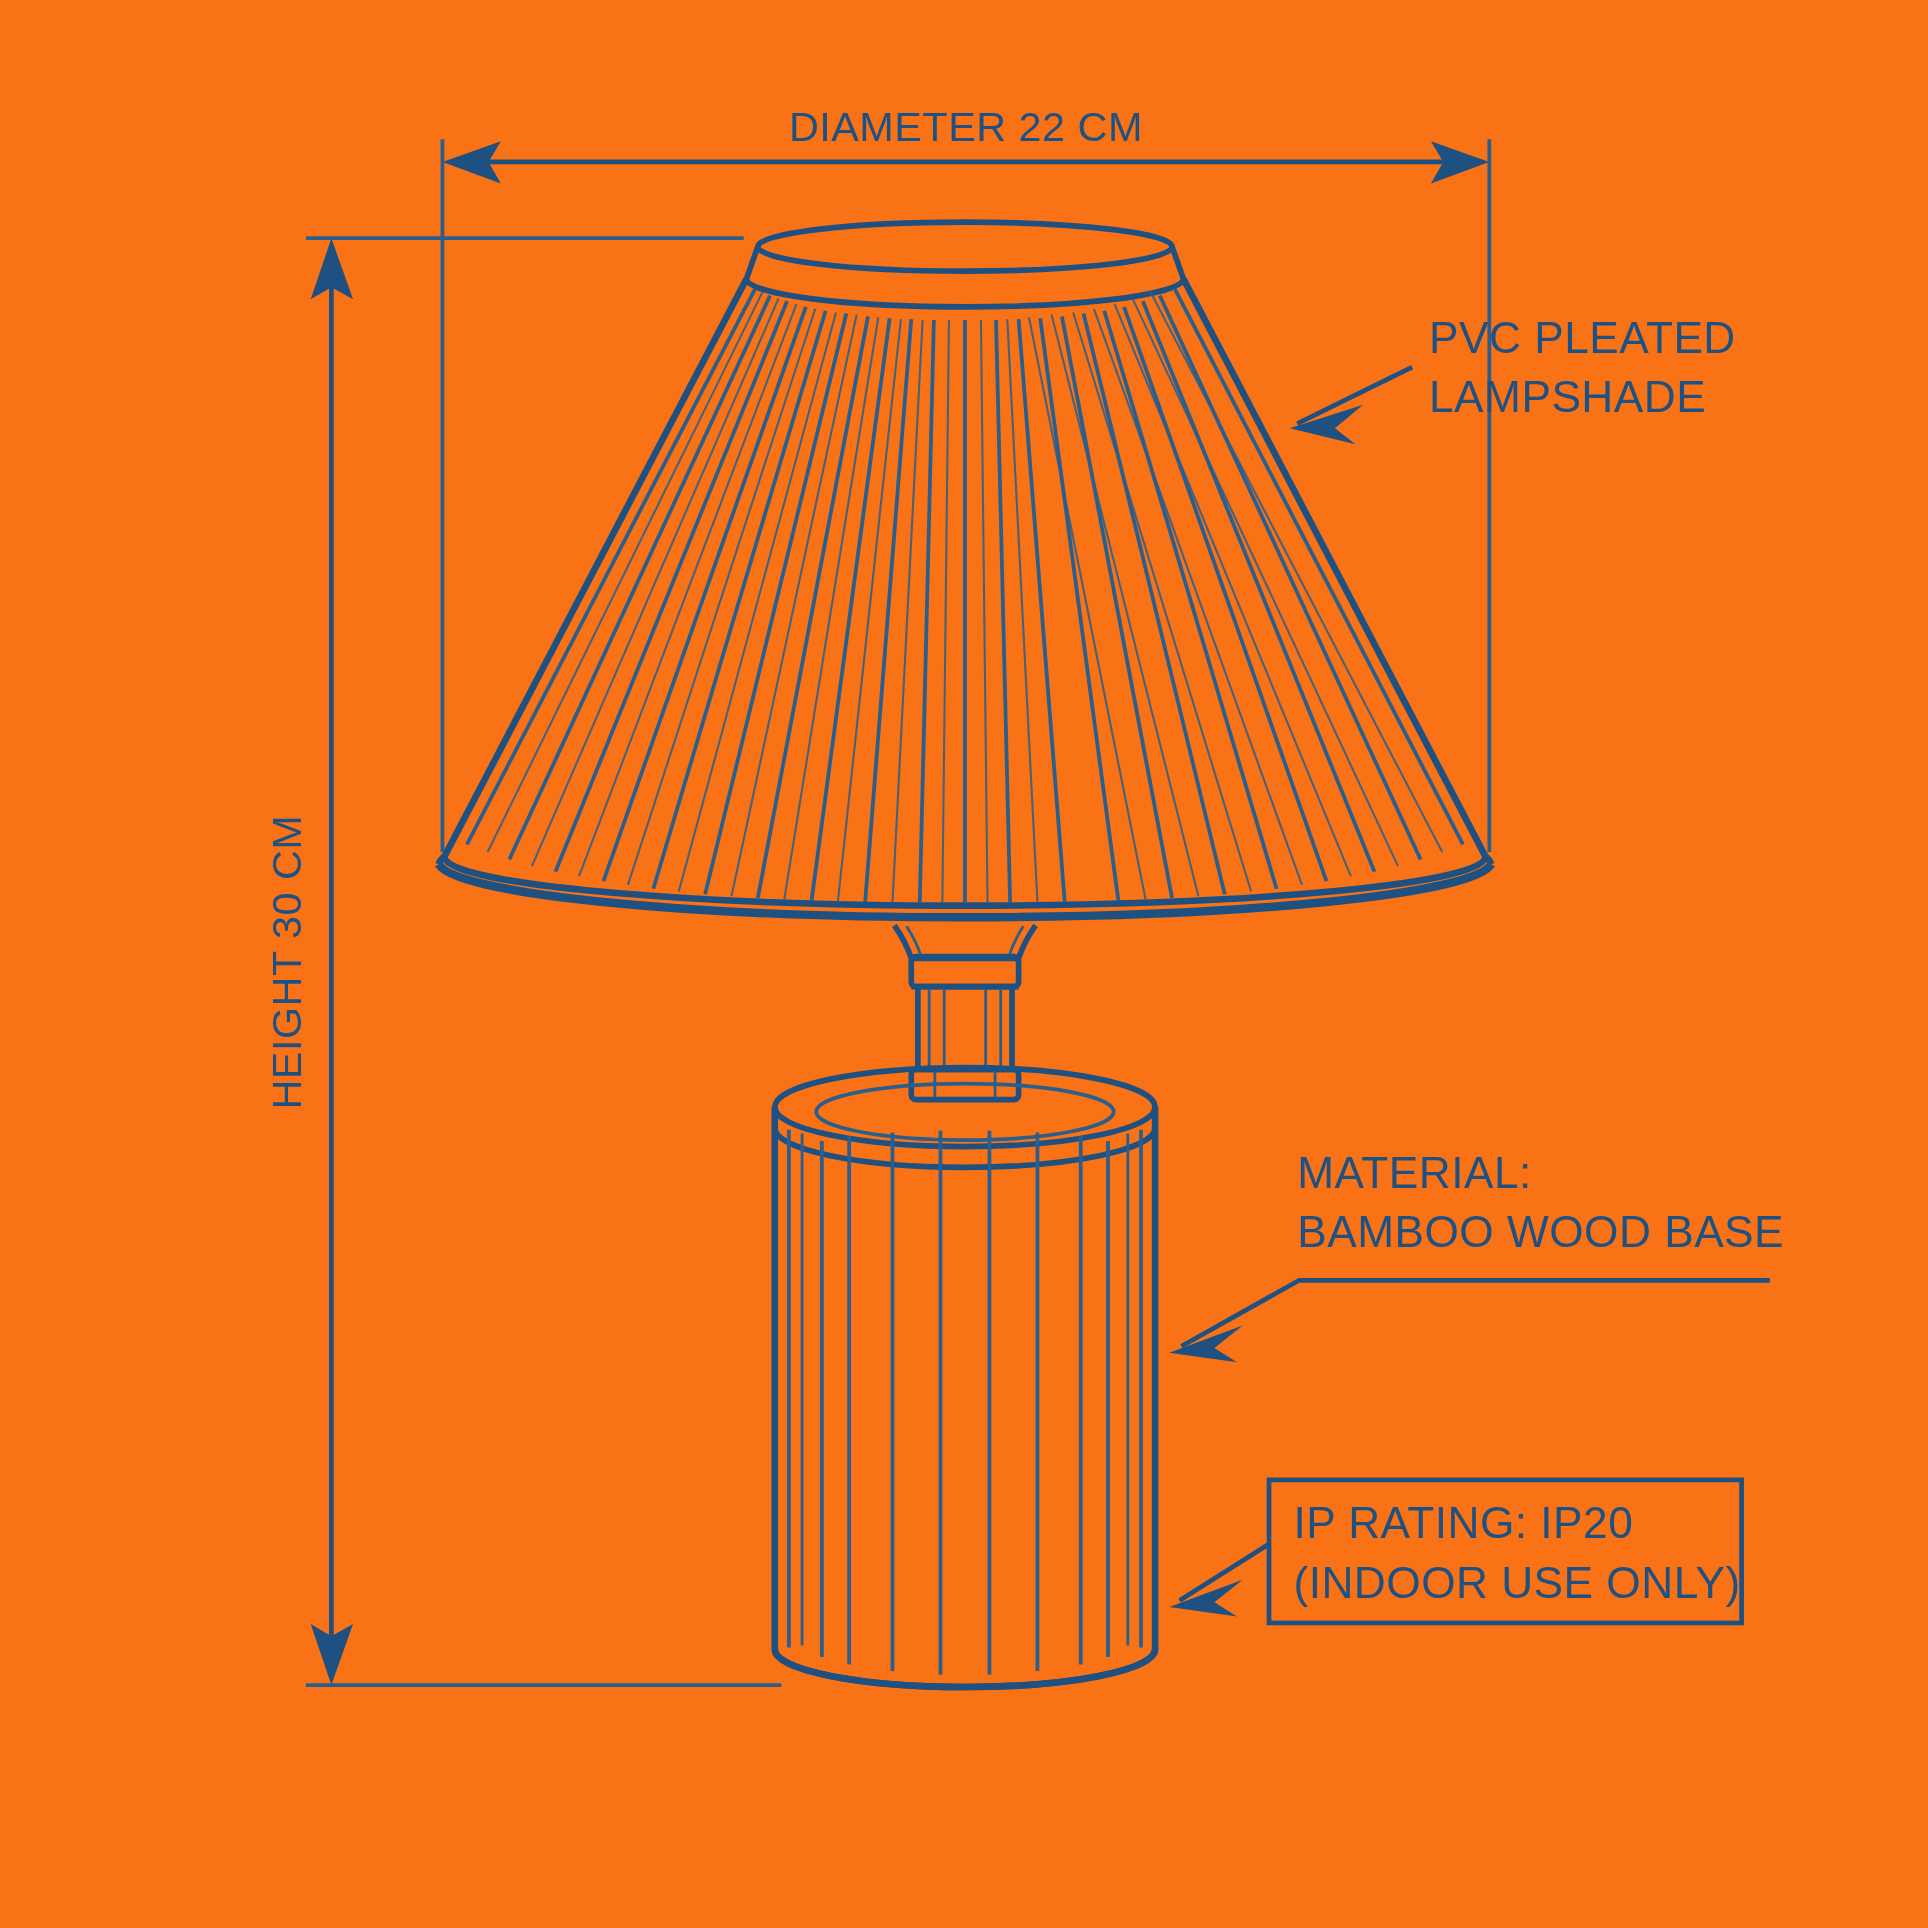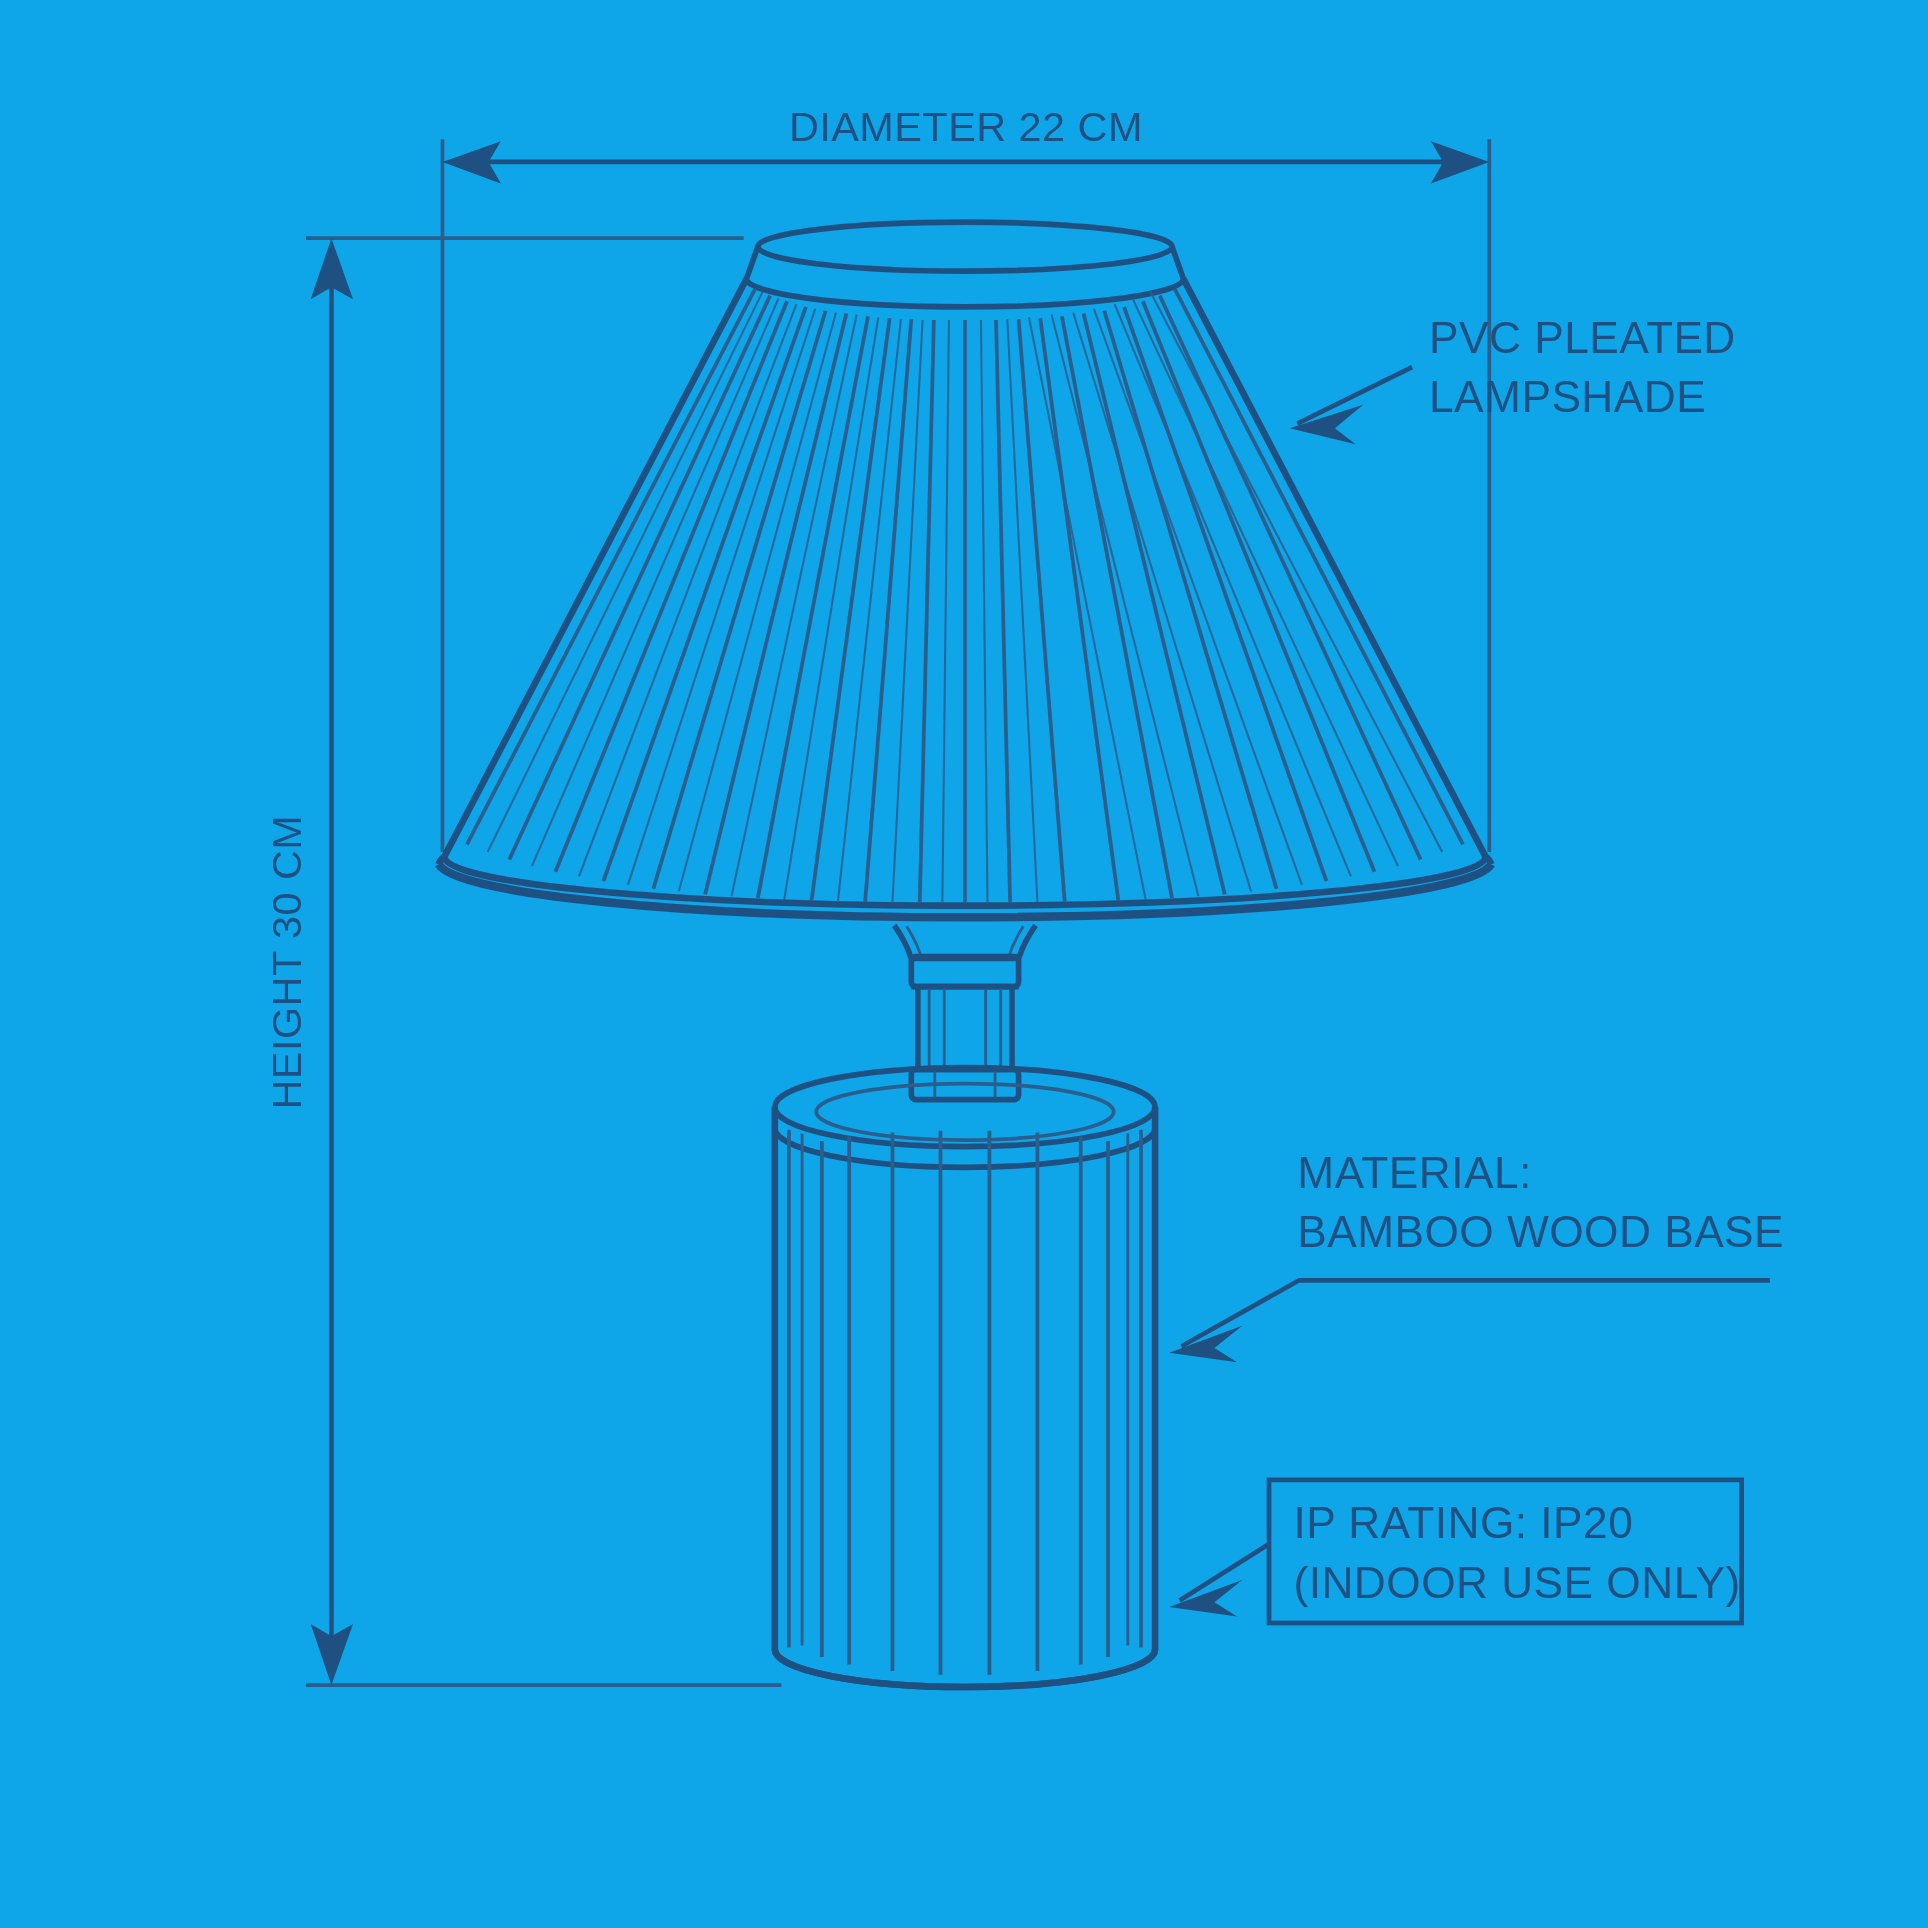--- a/index.html
+++ b/index.html
@@ -8,21 +8,21 @@
     padding: 0;
     background: #ffffff;
   }
   body {
     font-family: "Liberation Sans", sans-serif;
   }
   #canvas {
     position: relative;
     width: 1928px;
     height: 1928px;
-    background: #0ea5e9;
+    background: #f97316;
     overflow: hidden;
   }
   #canvas svg {
     position: absolute;
     top: 0;
     left: 0;
     width: 1928px;
     height: 1928px;
   }
   .dim-label {

